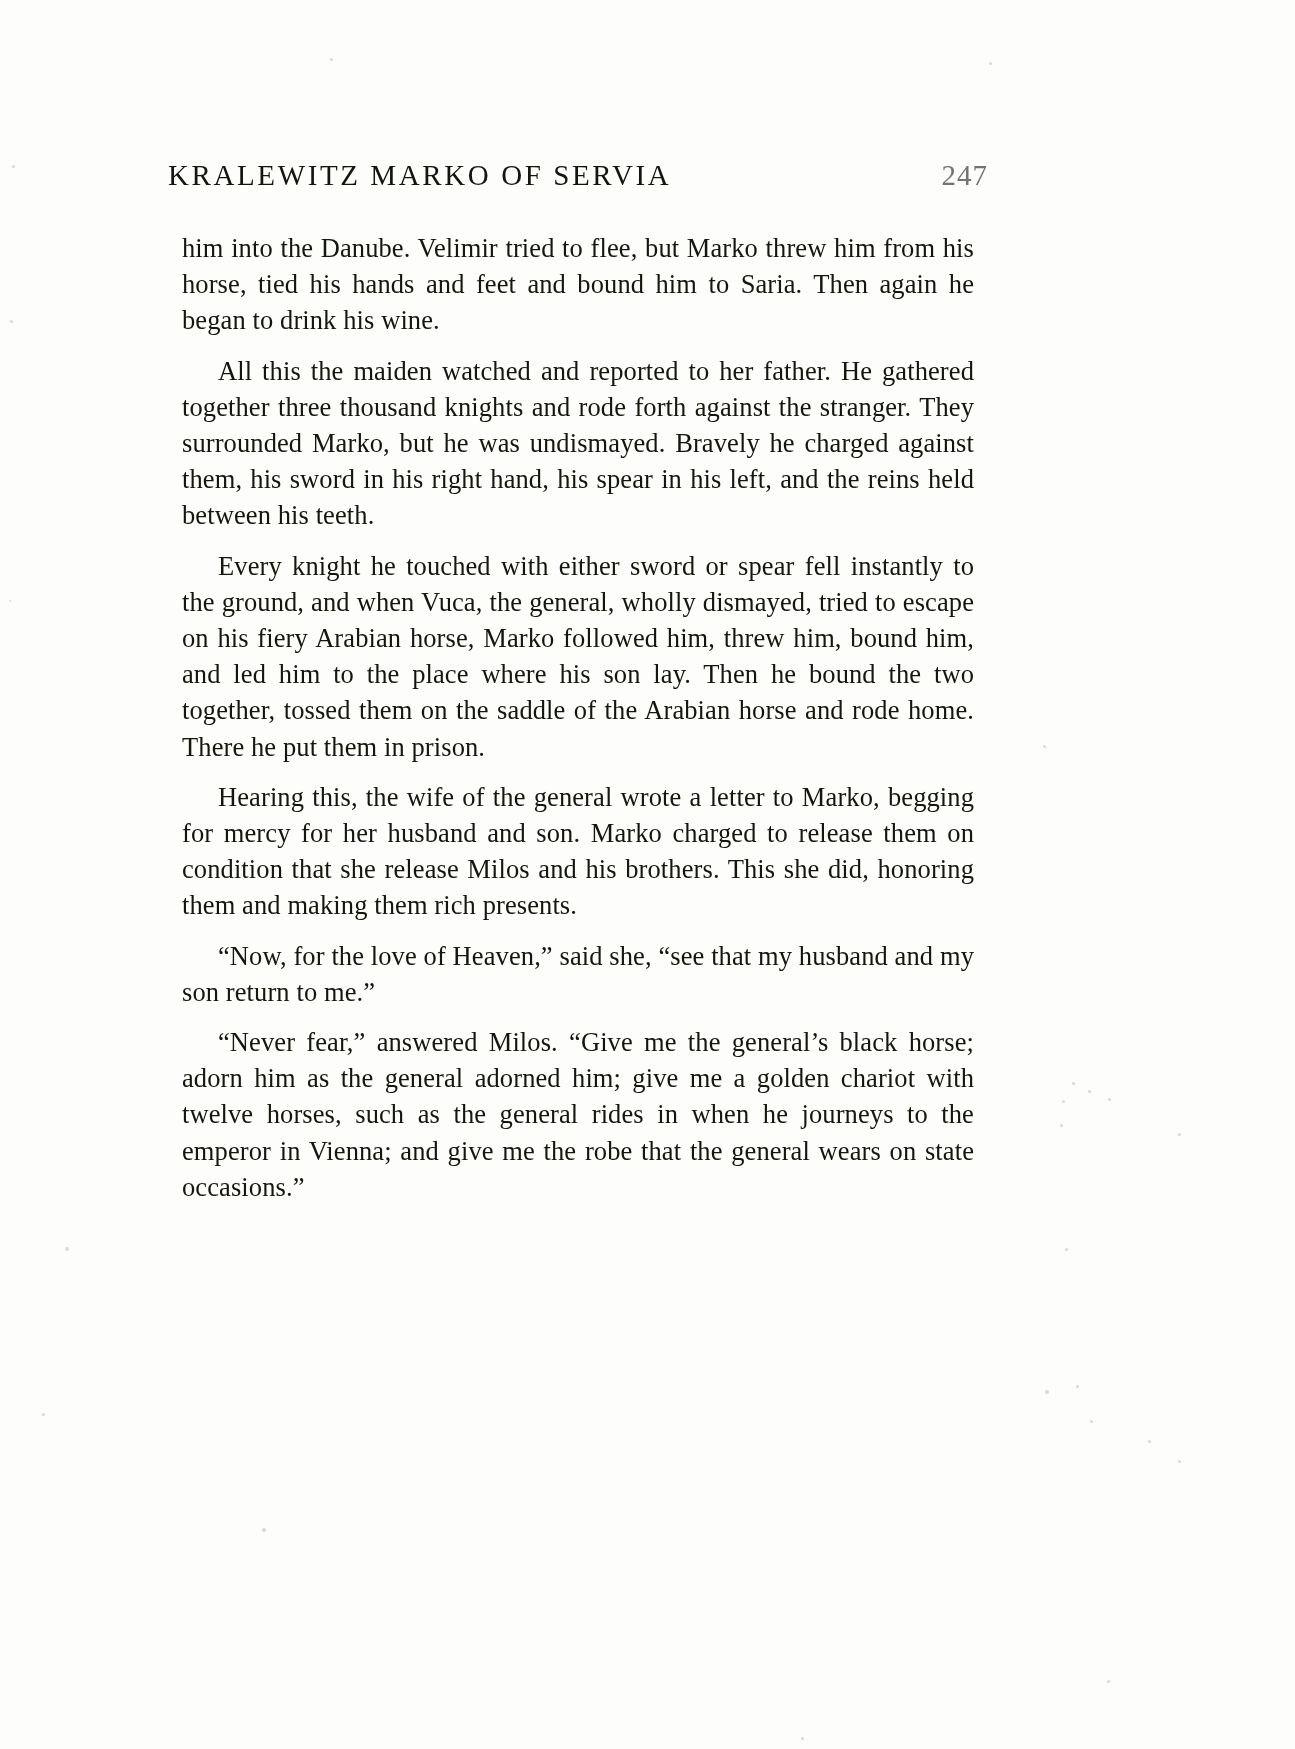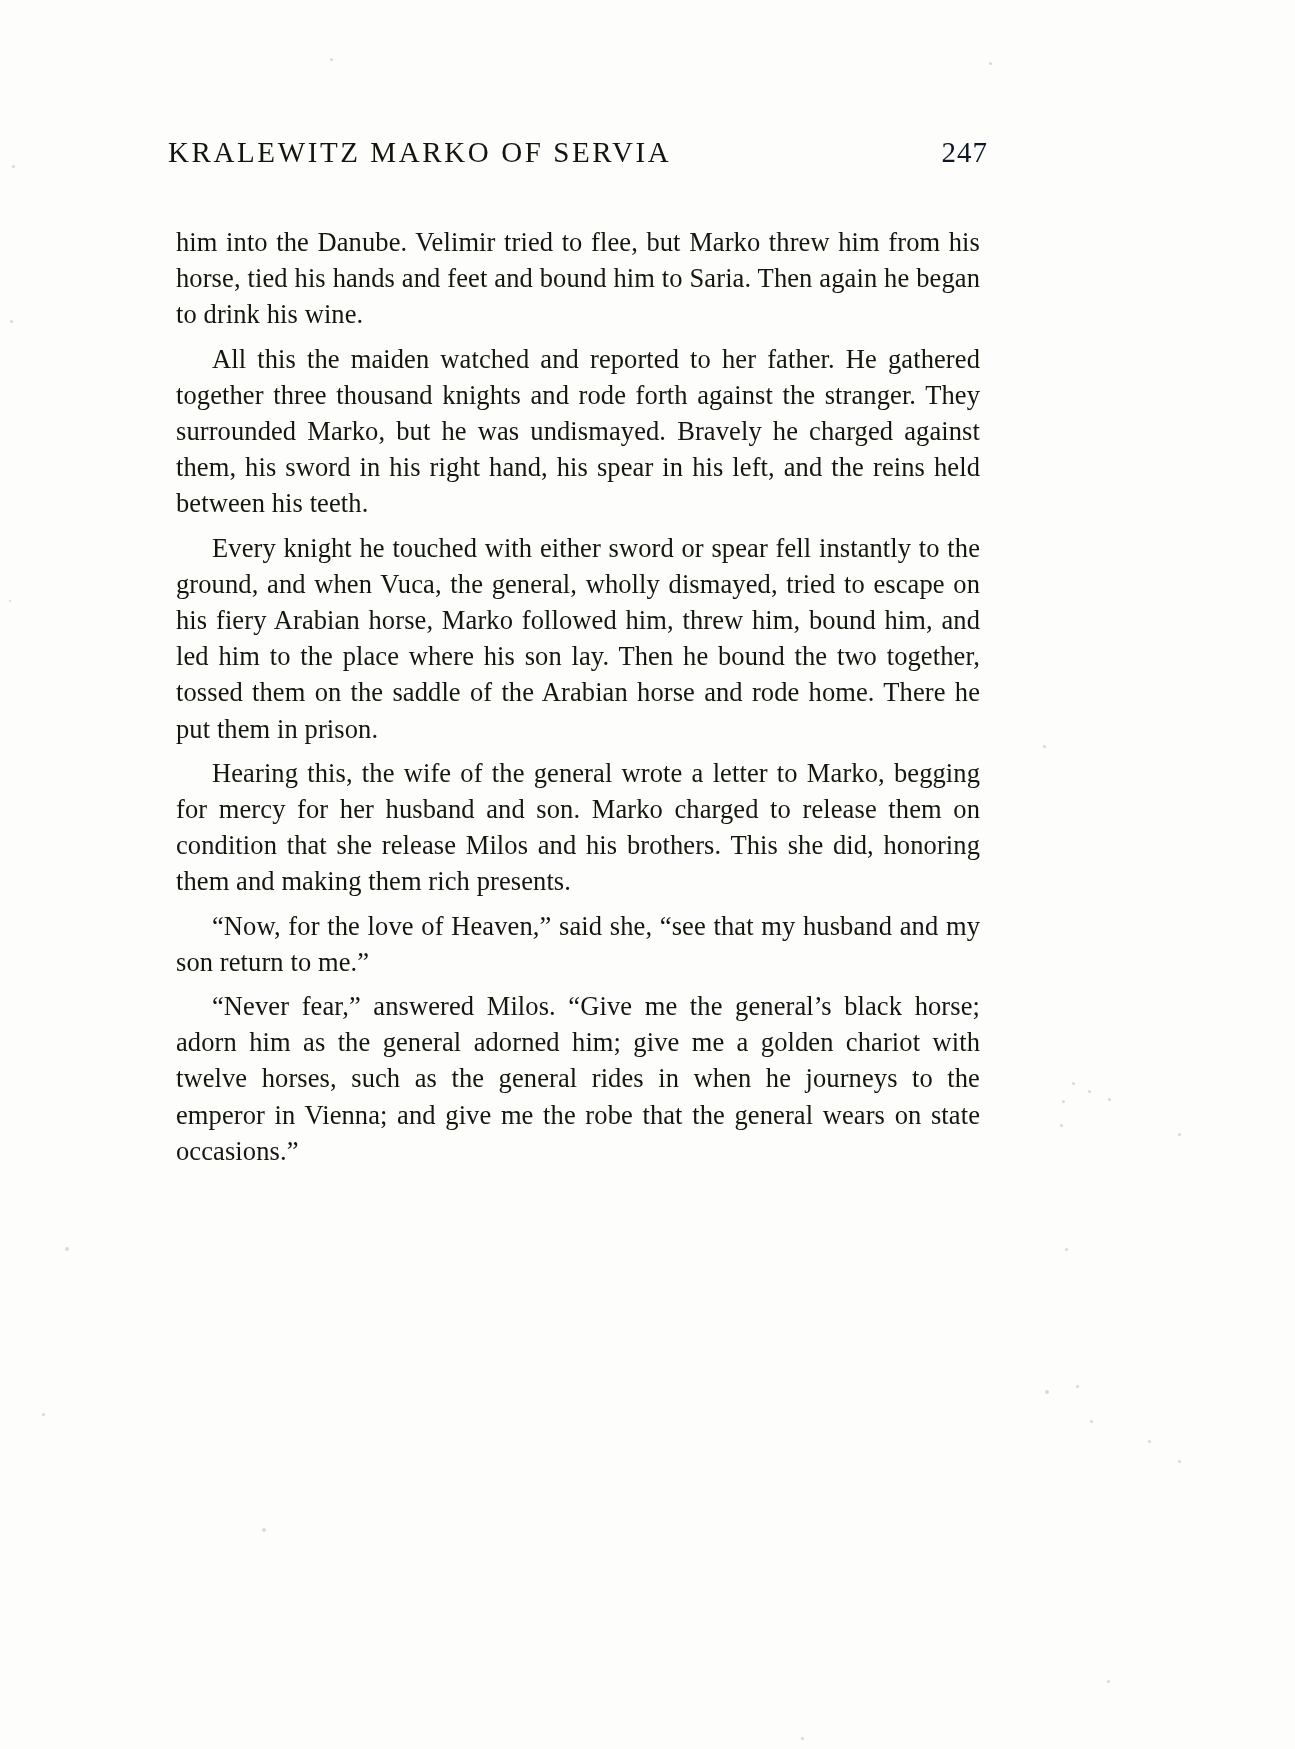--- a/index.html
+++ b/index.html
@@ -25,45 +25,45 @@
   
   .speck {
     position: absolute;
     background: #bdbdb5;
     border-radius: 50%;
     opacity: 0.55;
   }
   .header {
     position: absolute;
     left: 168px;
-    top: 136px;
+    top: 159px;
     width: 820px;
     display: flex;
     align-items: baseline;
     justify-content: space-between;
   }
   .header-title {
     font-size: 29px;
     letter-spacing: 2.6px;
     white-space: nowrap;
     color: #15150f;
   }
   .header-folio {
     font-size: 29px;
     letter-spacing: 1px;
-    color: #0f172a;
+    color: #737373;
   }
   .body-col {
     position: absolute;
     left: 168px;
     top: 216px;
     width: 820px;
   }
   p.para {
-    margin: 8px;
+    margin: 14px;
     font-size: 26.5px;
     line-height: 36.2px;
     text-align: justify;
     text-justify: inter-word;
     color: #16160f;
     letter-spacing: 0.1px;
   }
   p.para.indent {
     text-indent: 36px;
   }

